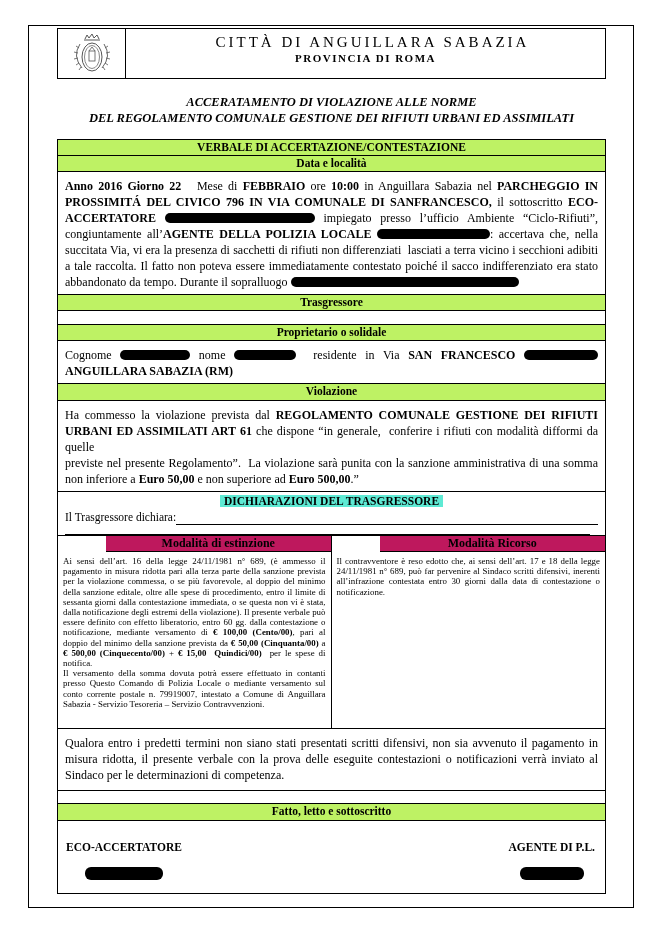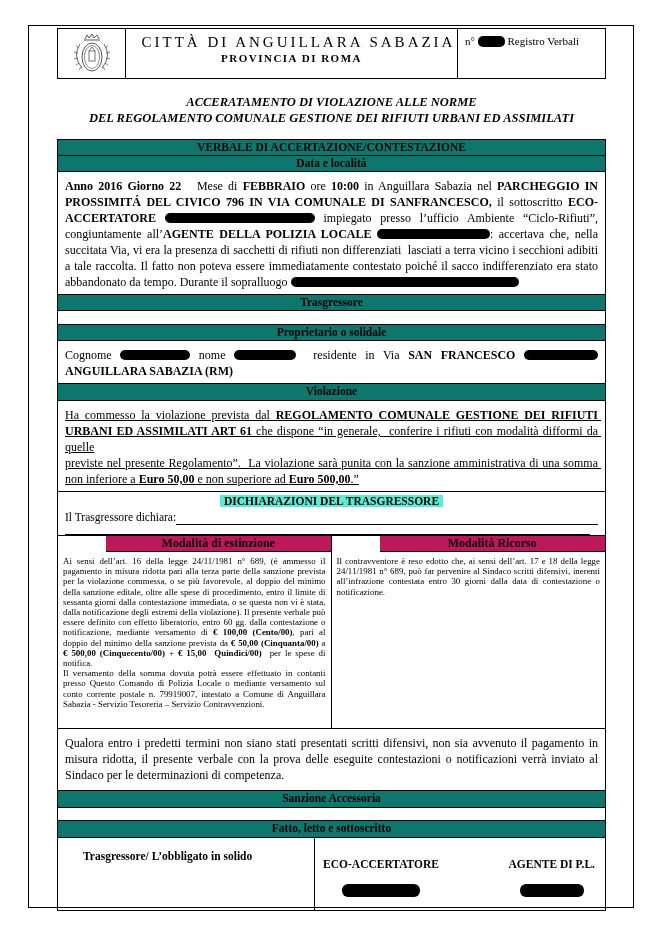--- a/index.html
+++ b/index.html
@@ -21,21 +21,21 @@
   .city{font-size:15px;font-weight:normal;letter-spacing:3px;margin-left:14px;}
   .prov{font-size:11px;font-weight:bold;letter-spacing:1.5px;margin-top:1px;}
   .regcell{width:147px;font-size:11px;padding:6px 0 0 7px;}
 
   
   .doc-title{margin-top:15px;text-align:center;font-weight:bold;font-size:12.5px;line-height:16px;height:32px;font-style:italic;}
 
   
   .main-table{margin-top:13px;border:1px solid #000;border-bottom:none;}
   .row{border-bottom:1px solid #000;}
-  .gray{background:#0f766e;text-align:center;font-weight:bold;font-size:11.5px;line-height:15px;}
+  .gray{background:#bef264;text-align:center;font-weight:bold;font-size:11.5px;line-height:15px;}
   .para{font-size:12px;line-height:16px;text-align:justify;padding:6px 7px 4px 7px;white-space:pre-wrap;}
   .b{font-weight:bold;}
   .redact{display:inline-block;height:10px;background:#000;border-radius:5px;vertical-align:-1px;}
   .empty-row{background:#fff;}
 
   
   .dich{padding:2px 7px 0 7px;}
   .dich-title{text-align:center;font-weight:bold;font-size:11.5px;line-height:15px;}
   .hl{background:#5eead4;padding:0 4px;}
   .dich-line{display:flex;align-items:flex-end;font-size:11.5px;line-height:15px;margin-top:1px;}
@@ -78,44 +78,39 @@
             <path d="M38 12 q8 12 -2 24" stroke-width="0.9"></path>
             <path d="M13 16 l-3 -2 M12 21 l-4 -1 M12 26 l-4 1 M13 31 l-3 2 M15 35 l-2 3" stroke-width="0.8"></path>
             <path d="M39 16 l3 -2 M40 21 l4 -1 M40 26 l4 1 M39 31 l3 2 M37 35 l2 3" stroke-width="0.8"></path>
           </g>
         </svg>
       </div>
       <div class="hdr-cell titlecell">
         <div class="city">CITTÀ DI ANGUILLARA SABAZIA</div>
         <div class="prov">PROVINCIA DI ROMA</div>
       </div>
-      <div class="hdr-cell regcell">
-        <span>n°</span>
-        <span class="redact" id="reg-redact" style="height: 11px; vertical-align: -2px; width: 27px;"></span>
-        <span>Registro Verbali</span>
-      </div>
     </div>
 
     <div class="doc-title">
       <div>ACCERATAMENTO DI VIOLAZIONE ALLE NORME</div>
       <div>DEL REGOLAMENTO COMUNALE GESTIONE DEI RIFIUTI URBANI ED ASSIMILATI</div>
     </div>
 
     <div class="main-table">
       <div class="row gray" style="min-height:16px;">VERBALE DI ACCERTAZIONE/CONTESTAZIONE</div>
       <div class="row gray" style="min-height:15px;">Data e località</div>
       <div class="row para" style="min-height:121px;"><span class="b">Anno 2016 Giorno 22</span><span>   Mese di </span><span class="b">FEBBRAIO</span><span> ore </span><span class="b">10:00</span><span> in Anguillara Sabazia nel </span><span class="b">PARCHEGGIO IN PROSSIMITÁ DEL CIVICO 796 IN VIA COMUNALE DI SANFRANCESCO,</span><span> il sottoscritto </span><span class="b">ECO-ACCERTATORE </span><span class="redact" style="width: 150px;"></span><span> impiegato presso l’ufficio Ambiente “Ciclo-Rifiuti”, congiuntamente all’</span><span class="b">AGENTE DELLA POLIZIA LOCALE </span><span class="redact" style="width: 113px;"></span><span>: accertava che, nella succitata Via, vi era la presenza di sacchetti di rifiuti non differenziati  lasciati a terra vicino i secchioni adibiti a tale raccolta. Il fatto non poteva essere immediatamente contestato poiché il sacco indifferenziato era stato abbandonato da tempo. Durante il sopralluogo </span><span class="redact" style="width: 228px;"></span></div>
 
       <div class="row gray" style="min-height:16px;">Trasgressore</div>
       <div class="row empty-row" style="min-height:14px;"></div>
       <div class="row gray" style="min-height:16px;">Proprietario o solidale</div>
       <div class="row para" style="min-height:41px;"><span>Cognome </span><span class="redact" style="width: 70px;"></span><span> nome </span><span class="redact" style="width: 62px;"></span><span>  residente in Via </span><span class="b">SAN FRANCESCO </span><span class="redact" style="width: 74px;"></span><span class="b">ANGUILLARA SABAZIA (RM)</span></div>
 
       <div class="row gray" style="min-height:17px;">Violazione</div>
-      <div class="row para" style="min-height:73px;text-decoration:underline;"><span>Ha commesso la violazione prevista dal </span><span class="b">REGOLAMENTO COMUNALE GESTIONE DEI RIFIUTI URBANI ED ASSIMILATI ART 61</span><span> che dispone “in generale,  conferire i rifiuti con modalità difformi da quelle
+      <div class="row para" style="min-height:73px;"><span>Ha commesso la violazione prevista dal </span><span class="b">REGOLAMENTO COMUNALE GESTIONE DEI RIFIUTI URBANI ED ASSIMILATI ART 61</span><span> che dispone “in generale,  conferire i rifiuti con modalità difformi da quelle
 previste nel presente Regolamento”.  La violazione sarà punita con la sanzione amministrativa di una somma non inferiore a </span><span class="b">Euro 50,00</span><span> e non superiore ad </span><span class="b">Euro 500,00</span><span>.”</span></div>
 
       <div class="row dich" style="min-height:42px;">
         <div class="dich-title"><span class="hl">DICHIARAZIONI DEL TRASGRESSORE</span></div>
         <div class="dich-line">
           <span class="lbl">Il Trasgressore dichiara:</span>
           <span class="uline"></span>
         </div>
         <div class="dich-line2"></div>
       </div>
@@ -127,28 +122,24 @@
 Il versamento della somma dovuta potrà essere effettuato in contanti presso Questo Comando di Polizia Locale o mediante versamento sul conto corrente postale n. 79919007, intestato a Comune di Anguillara Sabazia - Servizio Tesoreria – Servizio Contravvenzioni.</span></div>
         </div>
         <div class="col">
           <div class="col-h">Modalità Ricorso</div>
           <div class="col-b"><span>Il contravventore è reso edotto che, ai sensi dell’art. 17 e 18 della legge 24/11/1981 n° 689, può far pervenire al Sindaco scritti difensivi, inerenti all’infrazione contestata entro 30 giorni dalla data di contestazione o notificazione.</span></div>
         </div>
       </div>
 
       <div class="row para" style="min-height:62px;"><span>Qualora entro i predetti termini non siano stati presentati scritti difensivi, non sia avvenuto il pagamento in misura ridotta, il presente verbale con la prova delle eseguite contestazioni o notificazioni verrà inviato al Sindaco per le determinazioni di competenza.</span></div>
 
-      <div class="row gray" style="min-height:17px;">Sanzione Accessoria</div>
       <div class="row empty-row" style="min-height:13px;"></div>
       <div class="row gray" style="min-height:17px;">Fatto, letto e sottoscritto</div>
 
       <div class="row sig" style="min-height:73px;">
-        <div class="sig-left">
-          <div class="sig-lbl">Trasgressore/ L’obbligato in solido</div>
-        </div>
         <div class="sig-right">
           <div class="sig-col">
             <div>ECO-ACCERTATORE</div>
             <div class="redact-blob" id="sig-redact-1" style="width: 78px;"></div>
           </div>
           <div class="sig-col">
             <div>AGENTE DI P.L.</div>
             <div class="redact-blob" id="sig-redact-2" style="width: 64px;"></div>
           </div>
         </div>

